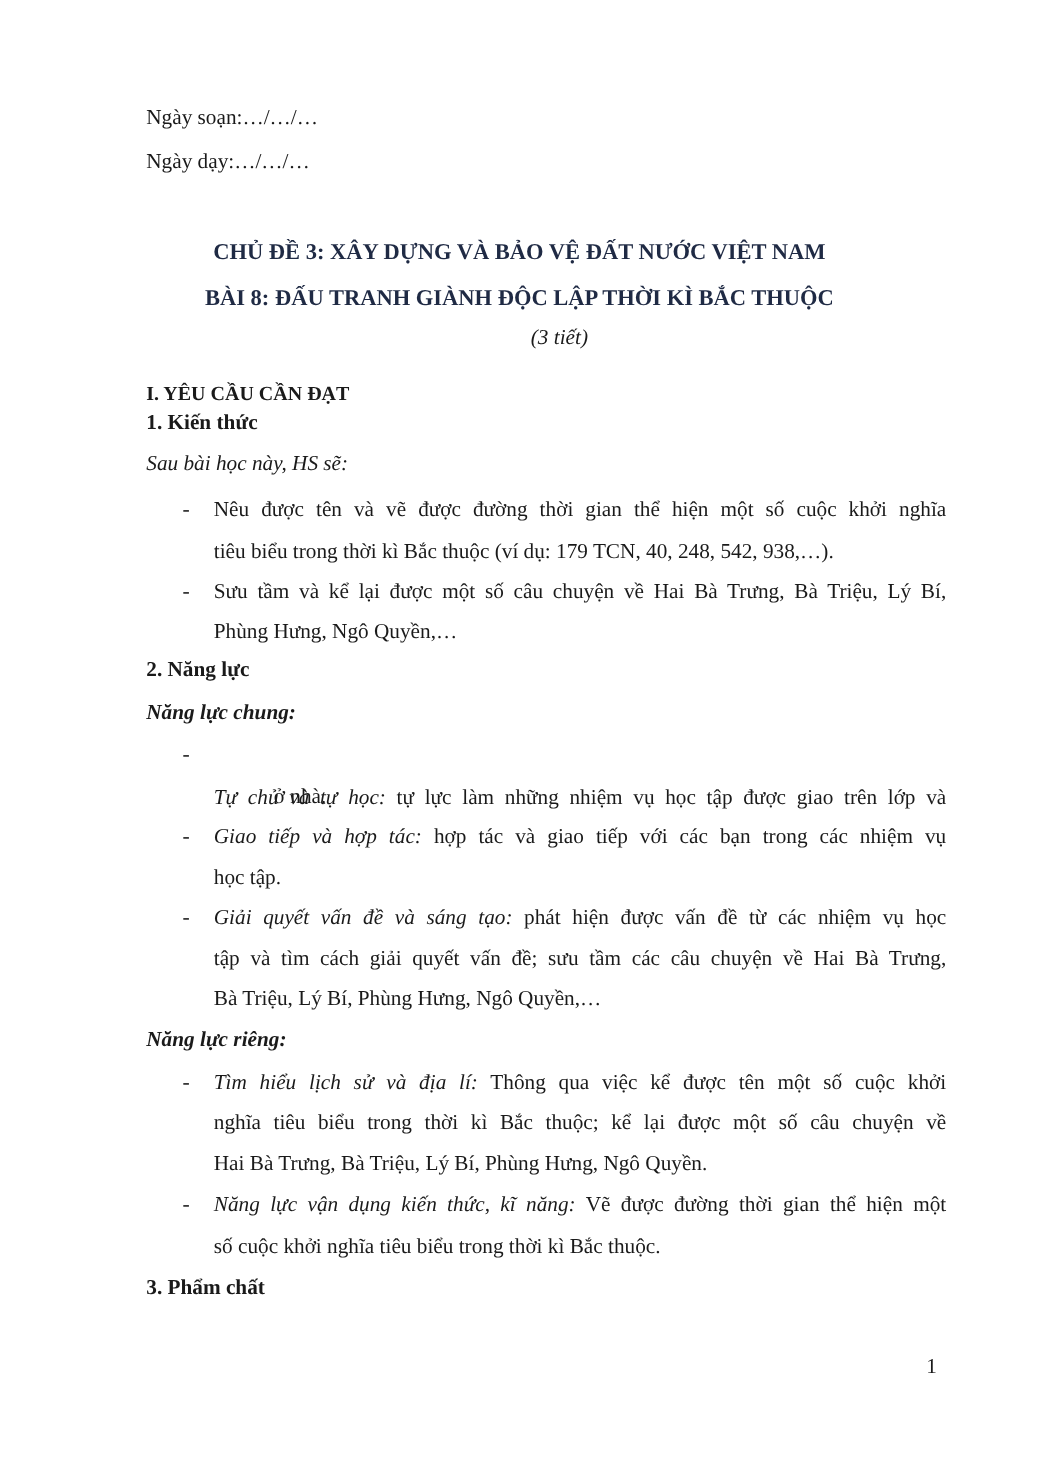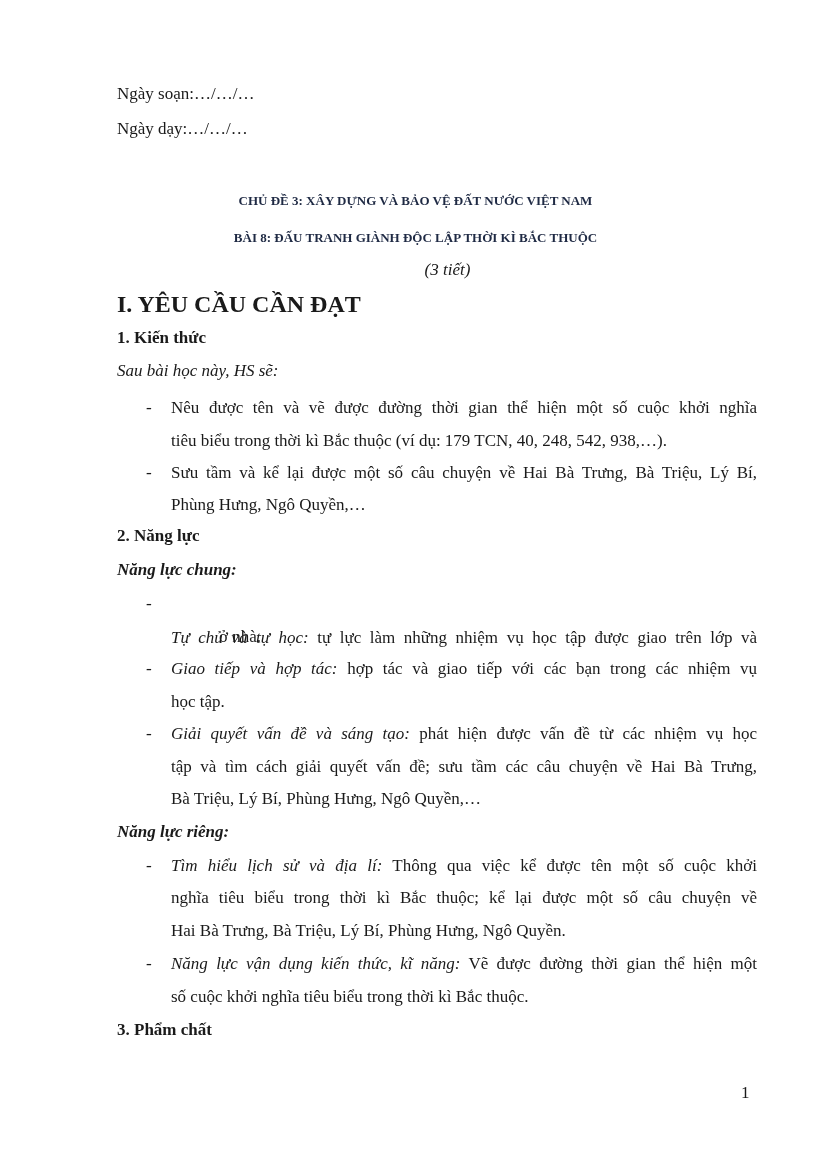--- a/index.html
+++ b/index.html
@@ -1,40 +1,40 @@
 <!DOCTYPE html>
 <html><head>
 <meta charset="utf-8">
 <style>
   html, body { margin: 0; padding: 0; background: #ffffff; }
   body { width: 831px; height: 1176px; position: relative; overflow: hidden;
          font-family: "Liberation Serif", "DejaVu Serif", serif; color: #1a1a1a; }
   .ln { position: absolute; white-space: nowrap; font-size: 17px; line-height: 20px; }
   .b { font-weight: bold; }
   .i { font-style: italic; }
-  .title { color: #1f2a44; font-weight: bold; font-size: 13px; left: 0; width: 831px; text-align: center; }
+  .title { color: #1f2a44; font-weight: bold; font-size: 18px; left: 0; width: 831px; text-align: center; }
   .center { left: 0; width: 831px; text-align: center; }
   .dash { position: absolute; left: 146px; font-size: 17.3px; line-height: 20px; }
   .bullet-text { left: 171px; }
   .justify { width: 586px; text-align: justify; text-align-last: justify; }
   .pagenum { position: absolute; left: 741px; top: 1083px; font-size: 17px; }
 </style>
 </head>
 <body>
 
 <div>
 
   <div class="ln" style="left:117px; top:84px;">Ngày soạn:…/…/…</div>
   <div class="ln" style="left:117px; top:119px;">Ngày dạy:…/…/…</div>
 
   <div class="ln title" style="top:191px;">CHỦ ĐỀ 3: XÂY DỰNG VÀ BẢO VỆ ĐẤT NƯỚC VIỆT NAM</div>
   <div class="ln title" style="top:228px;">BÀI 8: ĐẤU TRANH GIÀNH ĐỘC LẬP THỜI KÌ BẮC THUỘC</div>
   <div class="ln center i" style="top:260px;padding-left:32px;">(3 tiết)</div>
 
-  <div class="ln b" style="left:117px; top:294px; font-size:24px;">I. YÊU CẦU CẦN ĐẠT</div>
+  <div class="ln b" style="left:117px; top:306px; font-size:16px;">I. YÊU CẦU CẦN ĐẠT</div>
   <div class="ln b" style="left:117px; top:328px;">1. Kiến thức</div>
   <div class="ln i" style="left:117px; top:361px;text-align:center;">Sau bài học này, HS sẽ:</div>
 
   <span class="dash" style="top:398px;">-</span>
   <div class="ln bullet-text justify" style="top:398px;">Nêu được tên và vẽ được đường thời gian thể hiện một số cuộc khởi nghĩa</div>
   <div class="ln bullet-text" style="top:431px;">tiêu biểu trong thời kì Bắc thuộc (ví dụ: 179 TCN, 40, 248, 542, 938,…).</div>
 
   <span class="dash" style="top:463px;">-</span>
   <div class="ln bullet-text justify" style="top:463px;">Sưu tầm và kể lại được một số câu chuyện về Hai Bà Trưng, Bà Triệu, Lý Bí,</div>
   <div class="ln bullet-text" style="top:495px;">Phùng Hưng, Ngô Quyền,…</div>

